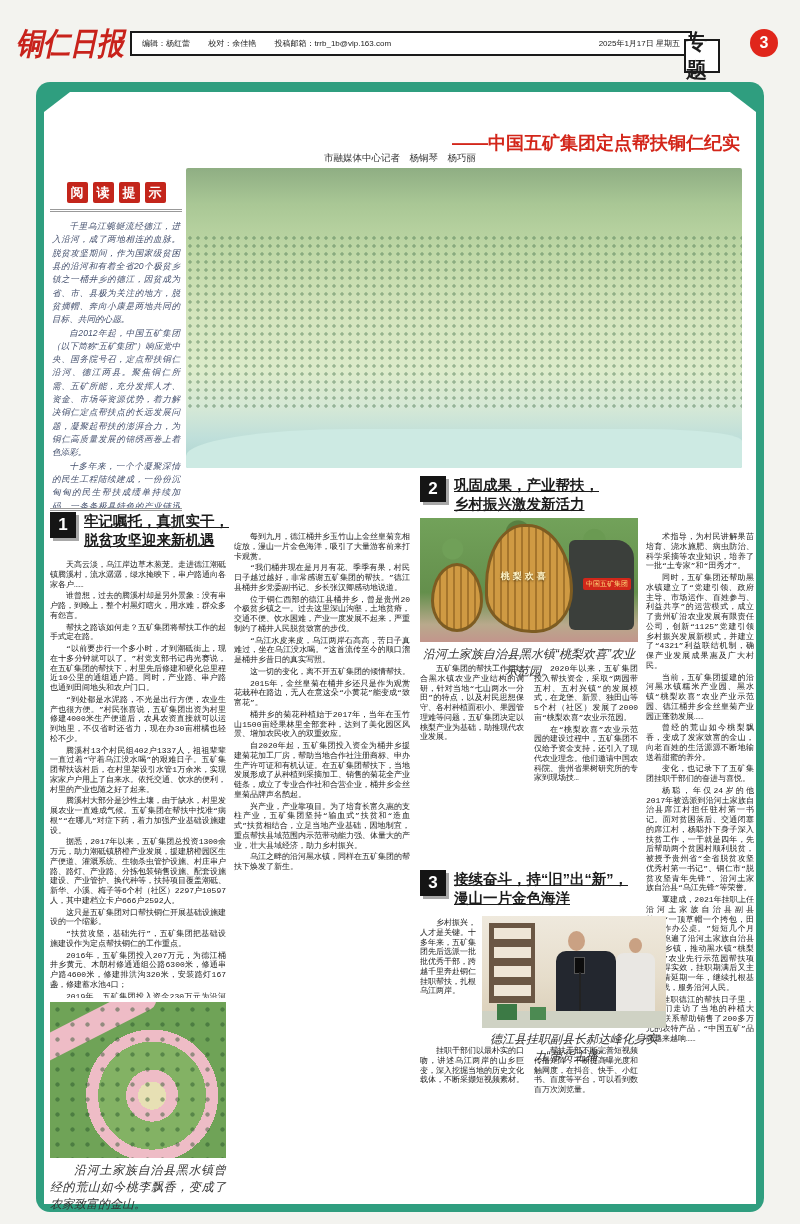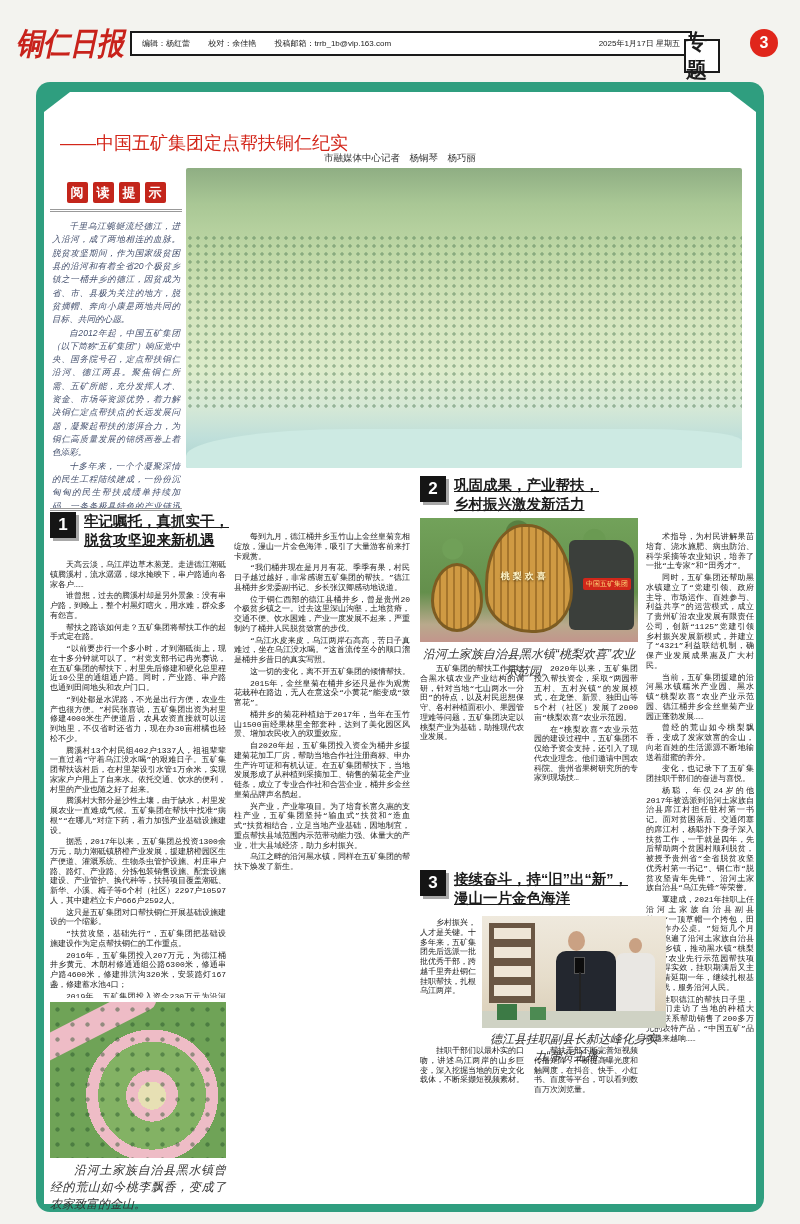--- a/index.html
+++ b/index.html
@@ -18,21 +18,21 @@
   .page-badge{left:750px;top:29px;width:28px;height:28px;border-radius:50%;background:#e0261b;color:#fff;
          font-size:16px;font-weight:800;display:flex;align-items:center;justify-content:center;}
 
   
   .frame{left:36px;top:82px;width:728px;height:1130px;background:#2f9e7f;border-radius:14px;}
   .inner{left:44px;top:92px;width:712px;height:1112px;background:#fff;
          clip-path:polygon(26px 0,calc(100% - 26px) 0,100% 20px,100% 100%,0 100%,0 20px);}
 
   
   .title-main{left:60px;top:94px;width:680px;text-align:center;font-size:30px;font-weight:900;letter-spacing:1px;}
-  .title-sub{left:60px;top:131px;width:680px;text-align:left;font-size:18px;font-weight:400;color:#d3261a;}
+  .title-sub{left:60px;top:131px;width:680px;text-align:right;font-size:18px;font-weight:700;color:#d3261a;}
   .byline{left:60px;top:152px;width:680px;text-align:center;font-size:9.5px;color:#333;}
 
   
   .tips{left:50px;top:182px;width:132px;}
   .tips-head{display:flex;gap:5px;justify-content:center;margin-bottom:6px;}
   .tile{width:21px;height:21px;background:#c3251b;color:#fff;font-size:13px;font-weight:800;
         display:flex;align-items:center;justify-content:center;border-radius:2px;}
   .tips-body{border-top:3px double #999;border-bottom:3px double #999;padding:8px 2px;height:280px;overflow:hidden;
         font-size:8.6px;line-height:1.55;color:#44506e;font-style:italic;text-align:justify;}
   .tips-body p{margin:0;text-indent:2em;}

